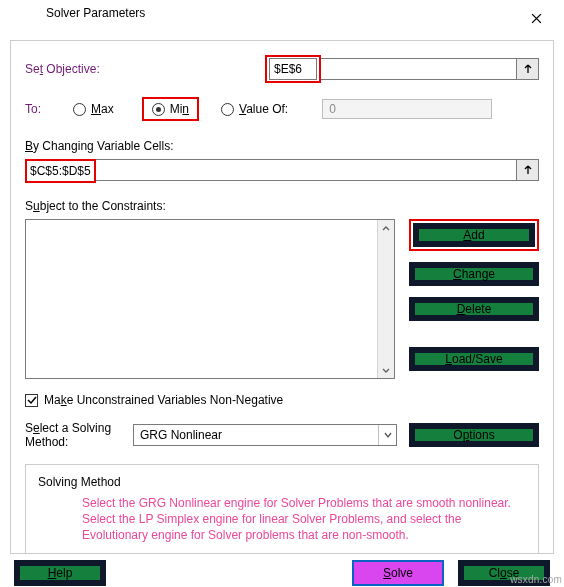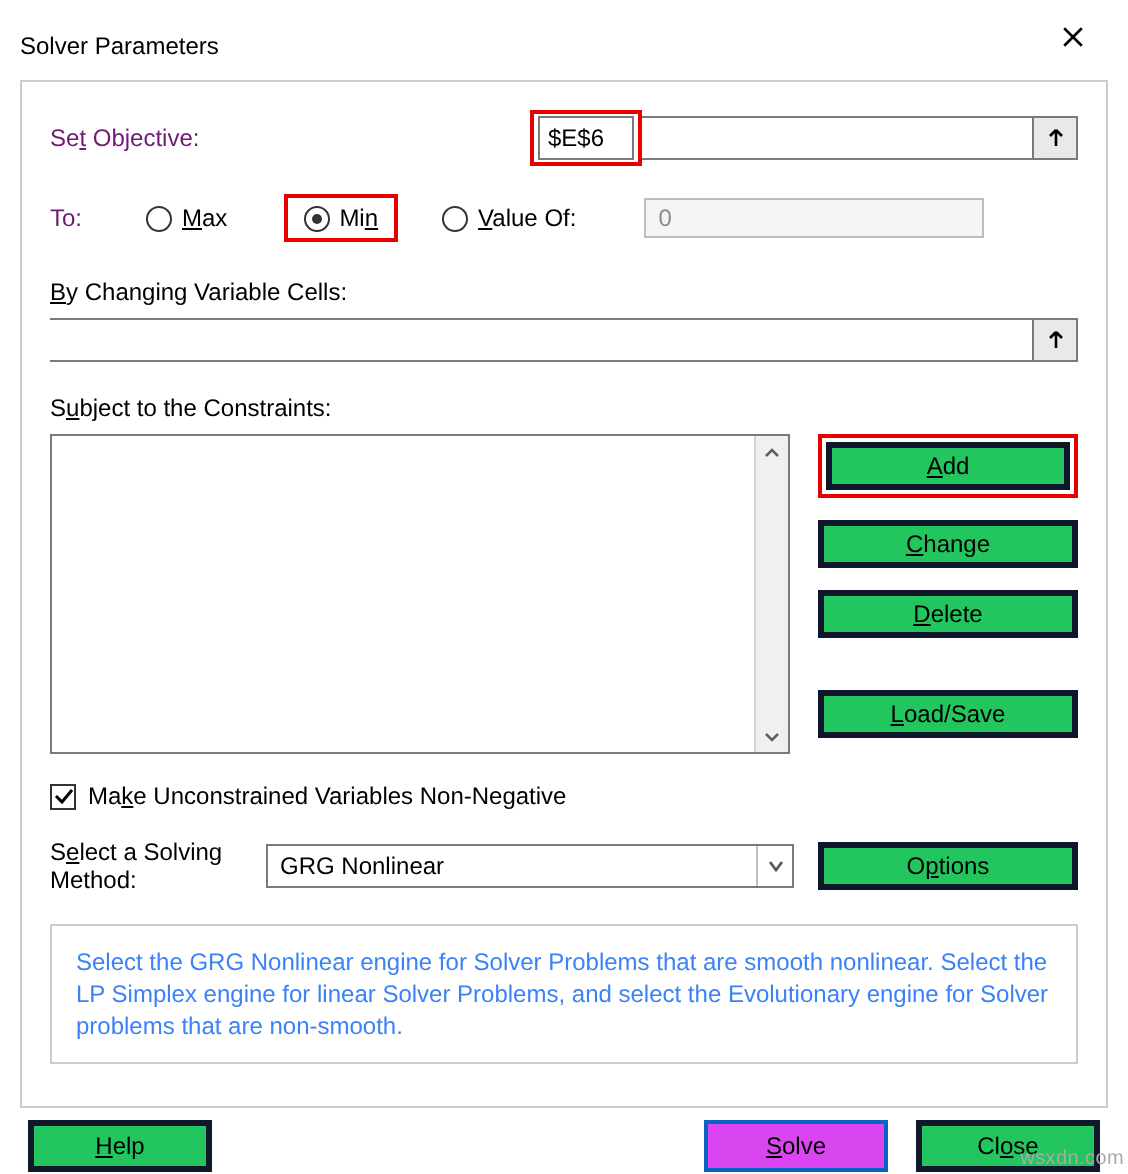--- a/index.html
+++ b/index.html
@@ -1,17 +1,17 @@
 <!DOCTYPE html>
 <html><head>
 <meta charset="utf-8">
 <style>
   * { box-sizing: border-box; font-family: "Segoe UI", Tahoma, sans-serif; font-size: 12px; }
   body { margin: 0; background: #fff; width: 564px; height: 587px; overflow: hidden; }
-  .titlebar { display: flex; align-items: flex-end; justify-content: space-between; padding: 6px 8px 6px 10px; }
+  .titlebar { display: flex; align-items: flex-start; justify-content: space-between; padding: 6px 8px 6px 10px; margin-left: 36px; }
   .titlebar .title { color: #000; }
   .closex { width: 40px; height: 24px; display: flex; align-items: center; justify-content: center; cursor: pointer; }
   .closex svg { width: 11px; height: 11px; }
   .outer { border: 1px solid #ccc; margin: 4px 10px 6px 10px; padding: 14px 14px 10px 14px; height: 514px; position: relative; }
   .row { display: flex; align-items: center; margin-bottom: 14px; }
   .lbl { color: #701a75; }
   .und { text-decoration: underline; }
   .objective-lbl { width: 240px; }
   .obj-input-wrap { display: flex; align-items: center; flex: 1; }
   .redbox { border: 2px solid #e60000; padding: 1px 2px; display: inline-block; }
@@ -30,33 +30,33 @@
   .cells-row { display: flex; align-items: stretch; margin-bottom: 16px; }
   .cells-input { flex: 1; height: 22px; border: 1px solid #7a7a7a; background: #fff; display: flex; align-items: center; padding: 0 4px; }
   .cells-redwrap { border: 2px solid #e60000; padding: 0 1px; height: 24px; display: flex; align-items: center; }
   .constraints-row { display: flex; gap: 14px; }
   .constraints-box { flex: 1; height: 160px; border: 1px solid #7a7a7a; background: #fff; position: relative; }
   .scrollbar { position: absolute; right: 0; top: 0; bottom: 0; width: 17px; background: #f0f0f0; border-left: 1px solid #d4d4d4; }
   .scroll-arrow { height: 17px; display: flex; align-items: center; justify-content: center; color: #606060; background: #f0f0f0; }
   .scroll-arrow svg { width: 8px; height: 8px; }
   .scroll-arrow.bottom { position: absolute; bottom: 0; left: 0; right: 0; }
   .btncol { width: 130px; display: flex; flex-direction: column; gap: 11px; }
-  .btn { height: 24px; border: 3px solid #0f172a; background: #22c55e; display: flex; align-items: center; justify-content: center; cursor: pointer; }
+  .btn { height: 24px; border: 6px solid #0f172a; background: #15803d; display: flex; align-items: center; justify-content: center; cursor: pointer; }
   .btncol .spacer { height: 4px; }
   .checkrow { display: flex; align-items: center; gap: 6px; margin: 14px 0 14px 0; }
   .chk { width: 13px; height: 13px; border: 1px solid #333; display: flex; align-items: center; justify-content: center; }
   .chk svg { width: 10px; height: 10px; }
   .method-row { display: flex; align-items: center; gap: 12px; margin-bottom: 14px; }
   .method-lbl { width: 96px; line-height: 1.2; }
   .select { flex: 1; height: 22px; border: 1px solid #7a7a7a; background: #fff; display: flex; align-items: center; justify-content: space-between; padding: 0 0 0 6px; cursor: pointer; }
   .select .caret { width: 18px; height: 20px; border-left: 1px solid #c0c0c0; display: flex; align-items: center; justify-content: center; }
   .select .caret svg { width: 8px; height: 8px; }
   .descbox { border: 1px solid #ccc; padding: 10px 12px; }
   .descbox .dtitle { margin-bottom: 6px; }
-  .descbox .dbody { color: #3b82f6; line-height: 1.35; }
+  .descbox .dbody { color: #ec4899; line-height: 1.35; margin-left: 44px; }
   .footer { display: flex; align-items: center; padding: 0 14px 6px 14px; margin-top: 6px; }
   .footer .btn { width: 92px; height: 26px; }
   .footer .right { margin-left: auto; display: flex; gap: 14px; }
   .solve-btn { border: 2px solid #0a63c2 !important; background: #d946ef; }
   .watermark { position: absolute; right: 2px; bottom: 2px; font-size: 10px; color: #aaa; letter-spacing: 0.2px; }
 </style>
 </head>
 <body>
 
 <div class="titlebar">
@@ -106,20 +106,23 @@
       <div class="circ"></div>
       <span><span class="und">V</span><span>alue Of:</span></span>
     </div>
     <div class="valueof-input">0</div>
   </div>
 
   <div class="section-lbl">
     <span class="und">B</span><span>y Changing Variable Cells:</span>
   </div>
   <div class="cells-row">
+    <span class="cells-redwrap">
+      <span style="padding:0 2px;">$C$5:$D$5</span>
+    </span>
     <div class="cells-input" style="border-left:none"></div>
     <div class="picker-btn">
       <svg viewBox="0 0 10 10">
           <path d="M5 1 L5 9 M5 1 L2 4 M5 1 L8 4" stroke="#000" stroke-width="1.3" fill="none"></path>
         </svg>
     </div>
   </div>
 
   <div class="section-lbl">
     <span>S</span><span class="und">u</span><span>bject to the Constraints:</span>
@@ -180,20 +183,21 @@
             <path d="M1 2 L4 6 L7 2" stroke="#555" stroke-width="1.3" fill="none"></path>
           </svg>
       </div>
     </div>
     <div class="btn" style="width:130px">
         <span><span>O</span><span class="und">p</span><span>tions</span></span>
       </div>
   </div>
 
   <div class="descbox">
+    <div class="dtitle">Solving Method</div>
     <div class="dbody">Select the GRG Nonlinear engine for Solver Problems that are smooth nonlinear. Select the LP Simplex engine for linear Solver Problems, and select the Evolutionary engine for Solver problems that are non-smooth.</div>
   </div>
 
 </div>
 
 <div class="footer">
   <div class="btn">
       <span><span class="und">H</span><span>elp</span></span>
     </div>
   <div class="right">

